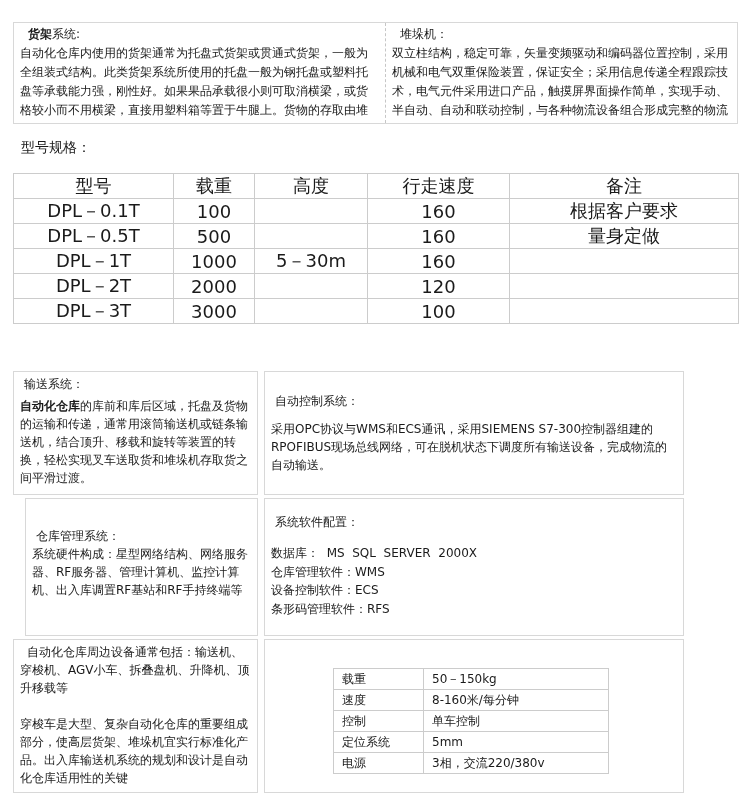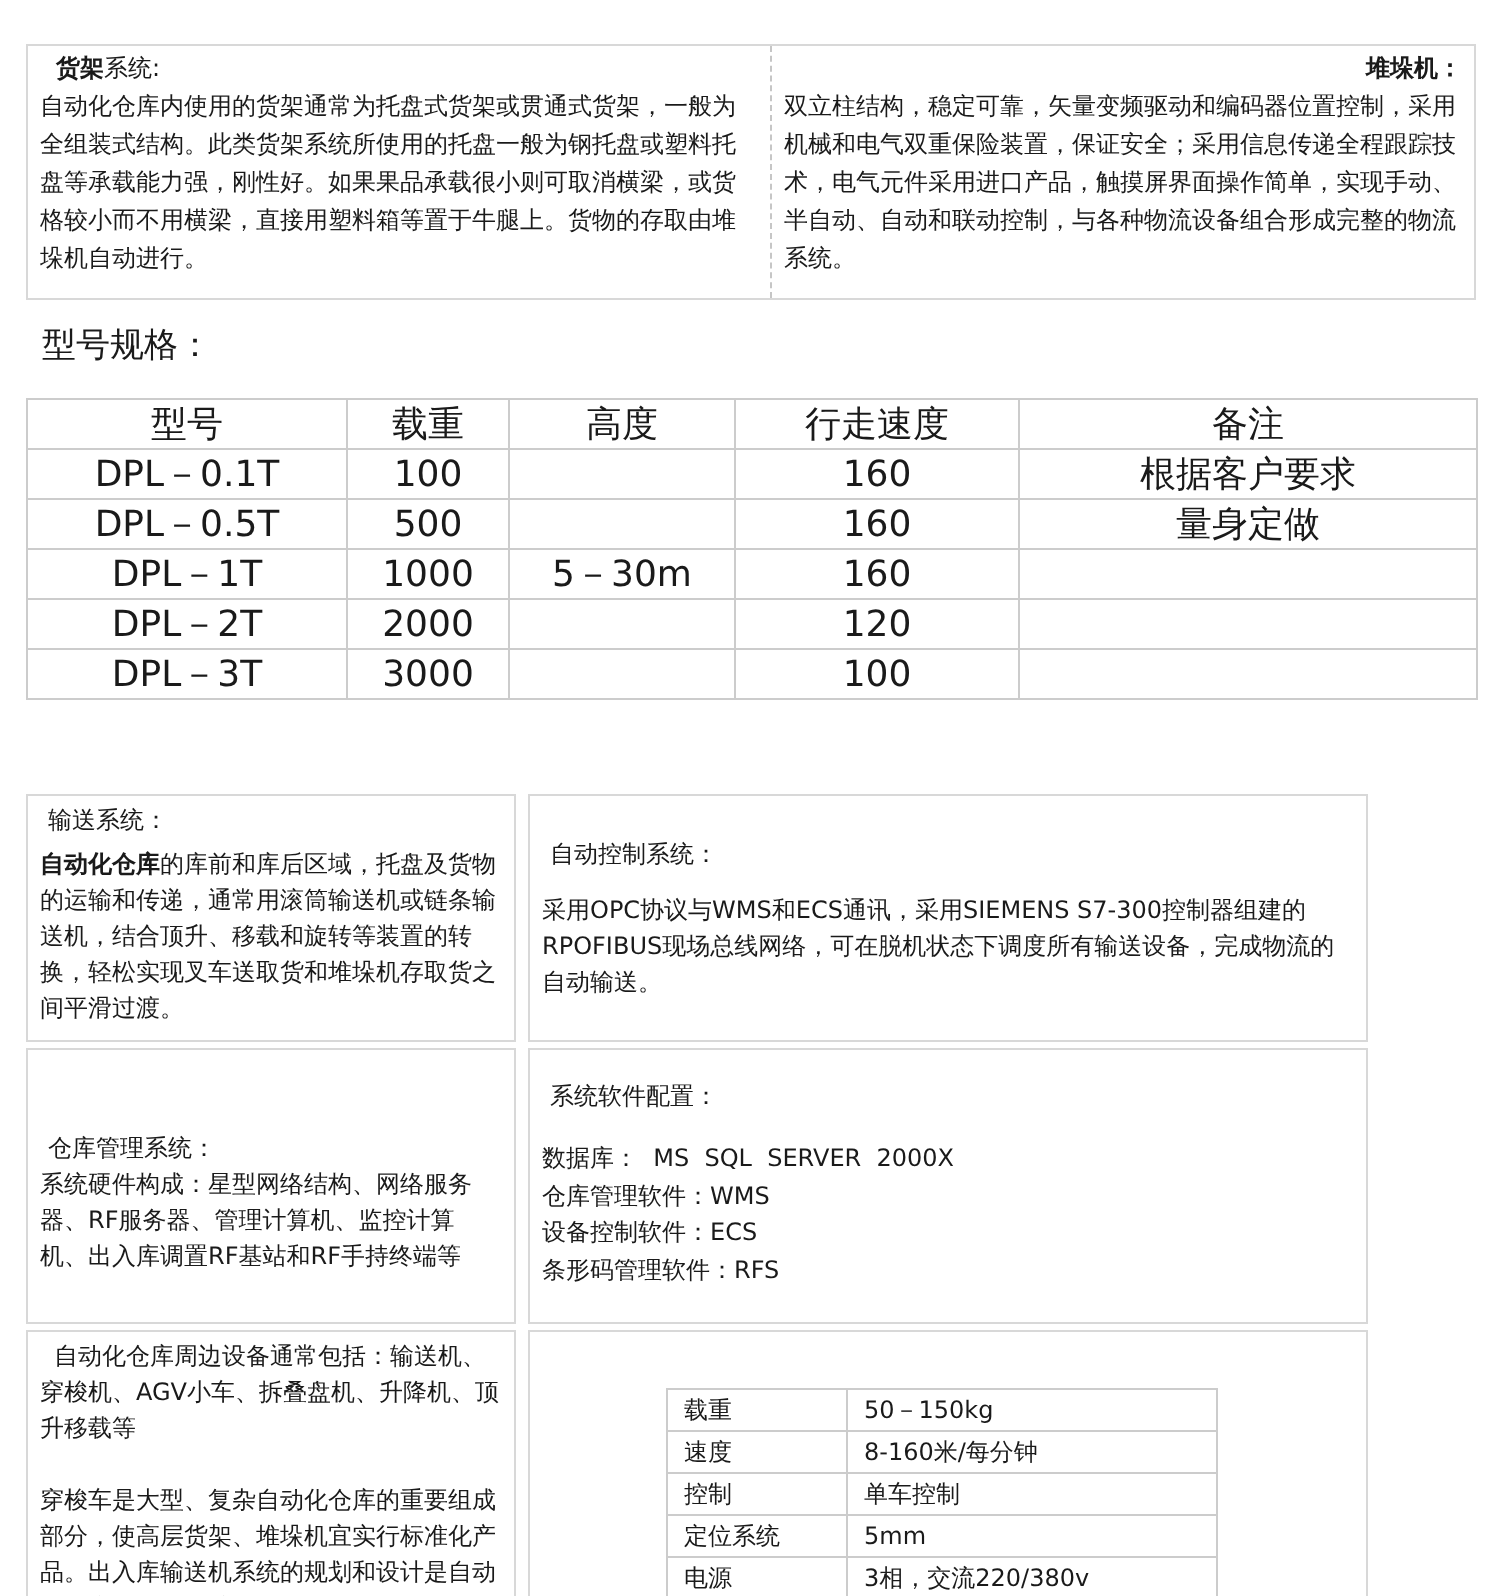--- a/index.html
+++ b/index.html
@@ -6,34 +6,34 @@
   html, body { background: #ffffff; }
   body {
     width: 752px; height: 798px;
     font-family: "DejaVu Sans", "Liberation Sans", sans-serif;
     font-size: 12px; color: #1a1a1a;
   }
 
   
   .top-box {
     margin: 22px 14px 0 13px;
-    height: 128px;
+    height: 102px;
     border: 1px solid #d8d8d8;
     display: grid;
     grid-template-columns: 372px 1fr;
   }
   .top-cell { padding: 2px 6px 0 6px; line-height: 19px; overflow: hidden; }
   .top-cell.left { border-right: 1px dashed #c6c6c6; }
   .cell-title { padding-left: 8px; }
-  .bold { font-weight: bold; text-align: right; }
+  .bold { font-weight: normal; }
 
   
   .spec-heading {
     margin: 14px 0 0 21px;
-    font-size: 17px; font-weight: normal;
+    font-size: 14px; font-weight: normal;
     height: 19px; line-height: 19px;
   }
 
   
   table { border-collapse: collapse; }
   .spec-table { margin: 16px 14px 0 13px; width: 725px; table-layout: fixed; }
   .spec-table th, .spec-table td {
     border: 1px solid #cccccc;
     text-align: center; vertical-align: middle;
     font-weight: normal; font-size: 18px;
@@ -52,21 +52,21 @@
   .d-cell {
     border: 1px solid #d8d8d8;
     padding: 3px 6px;
     line-height: 18px;
     overflow: hidden;
   }
   .d-title { padding-left: 4px; }
   .c-conveying .body-p { margin-top: 4px; }
   .c-control { padding-top: 20px; }
   .c-control .body-p { margin-top: 10px; }
-  .c-wms { padding-top: 40px; }
+  .c-wms { padding-top: 28px; margin-left: 12px; }
   .c-software { padding-top: 14px; }
   .c-software .d-title { margin-bottom: 13px; }
   .software-item { line-height: 18.5px; white-space: pre-wrap; }
   .c-peripherals .para1 { text-indent: 7px; }
   .c-peripherals .para2 { margin-top: 18px; }
   .c-shuttle { padding-top: 28px; }
 
   
   .shuttle-table { margin-left: 62px; }
   .shuttle-table td {

